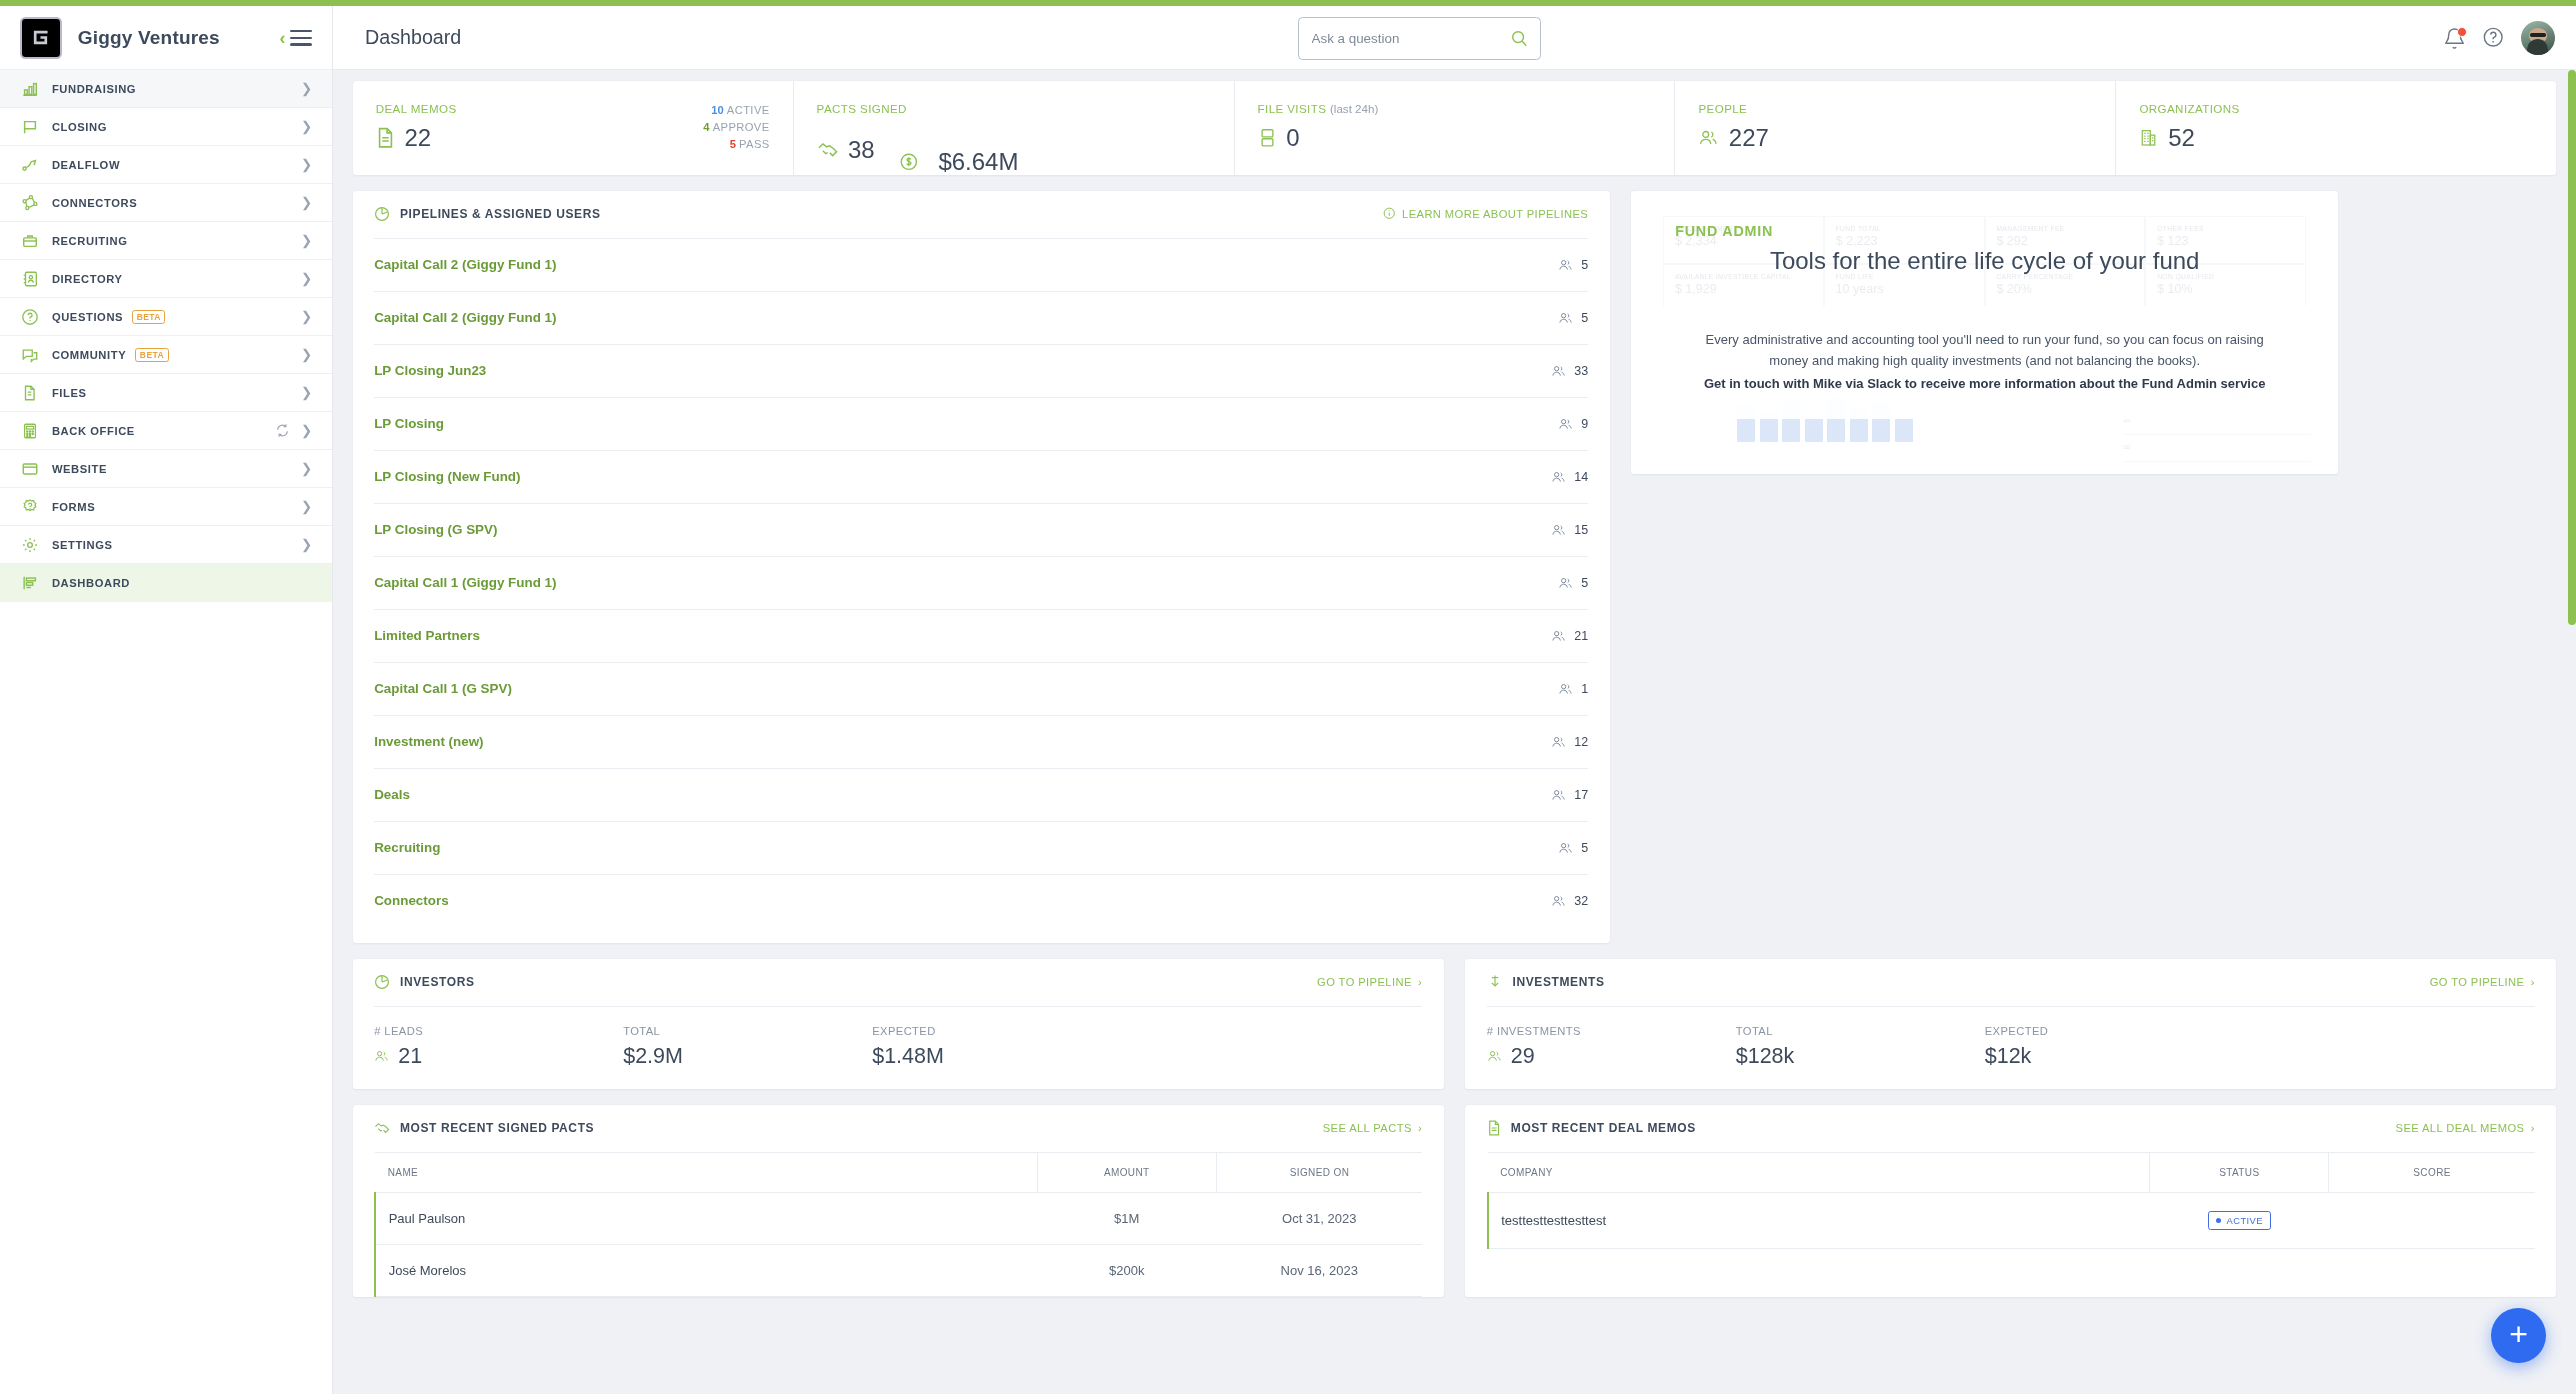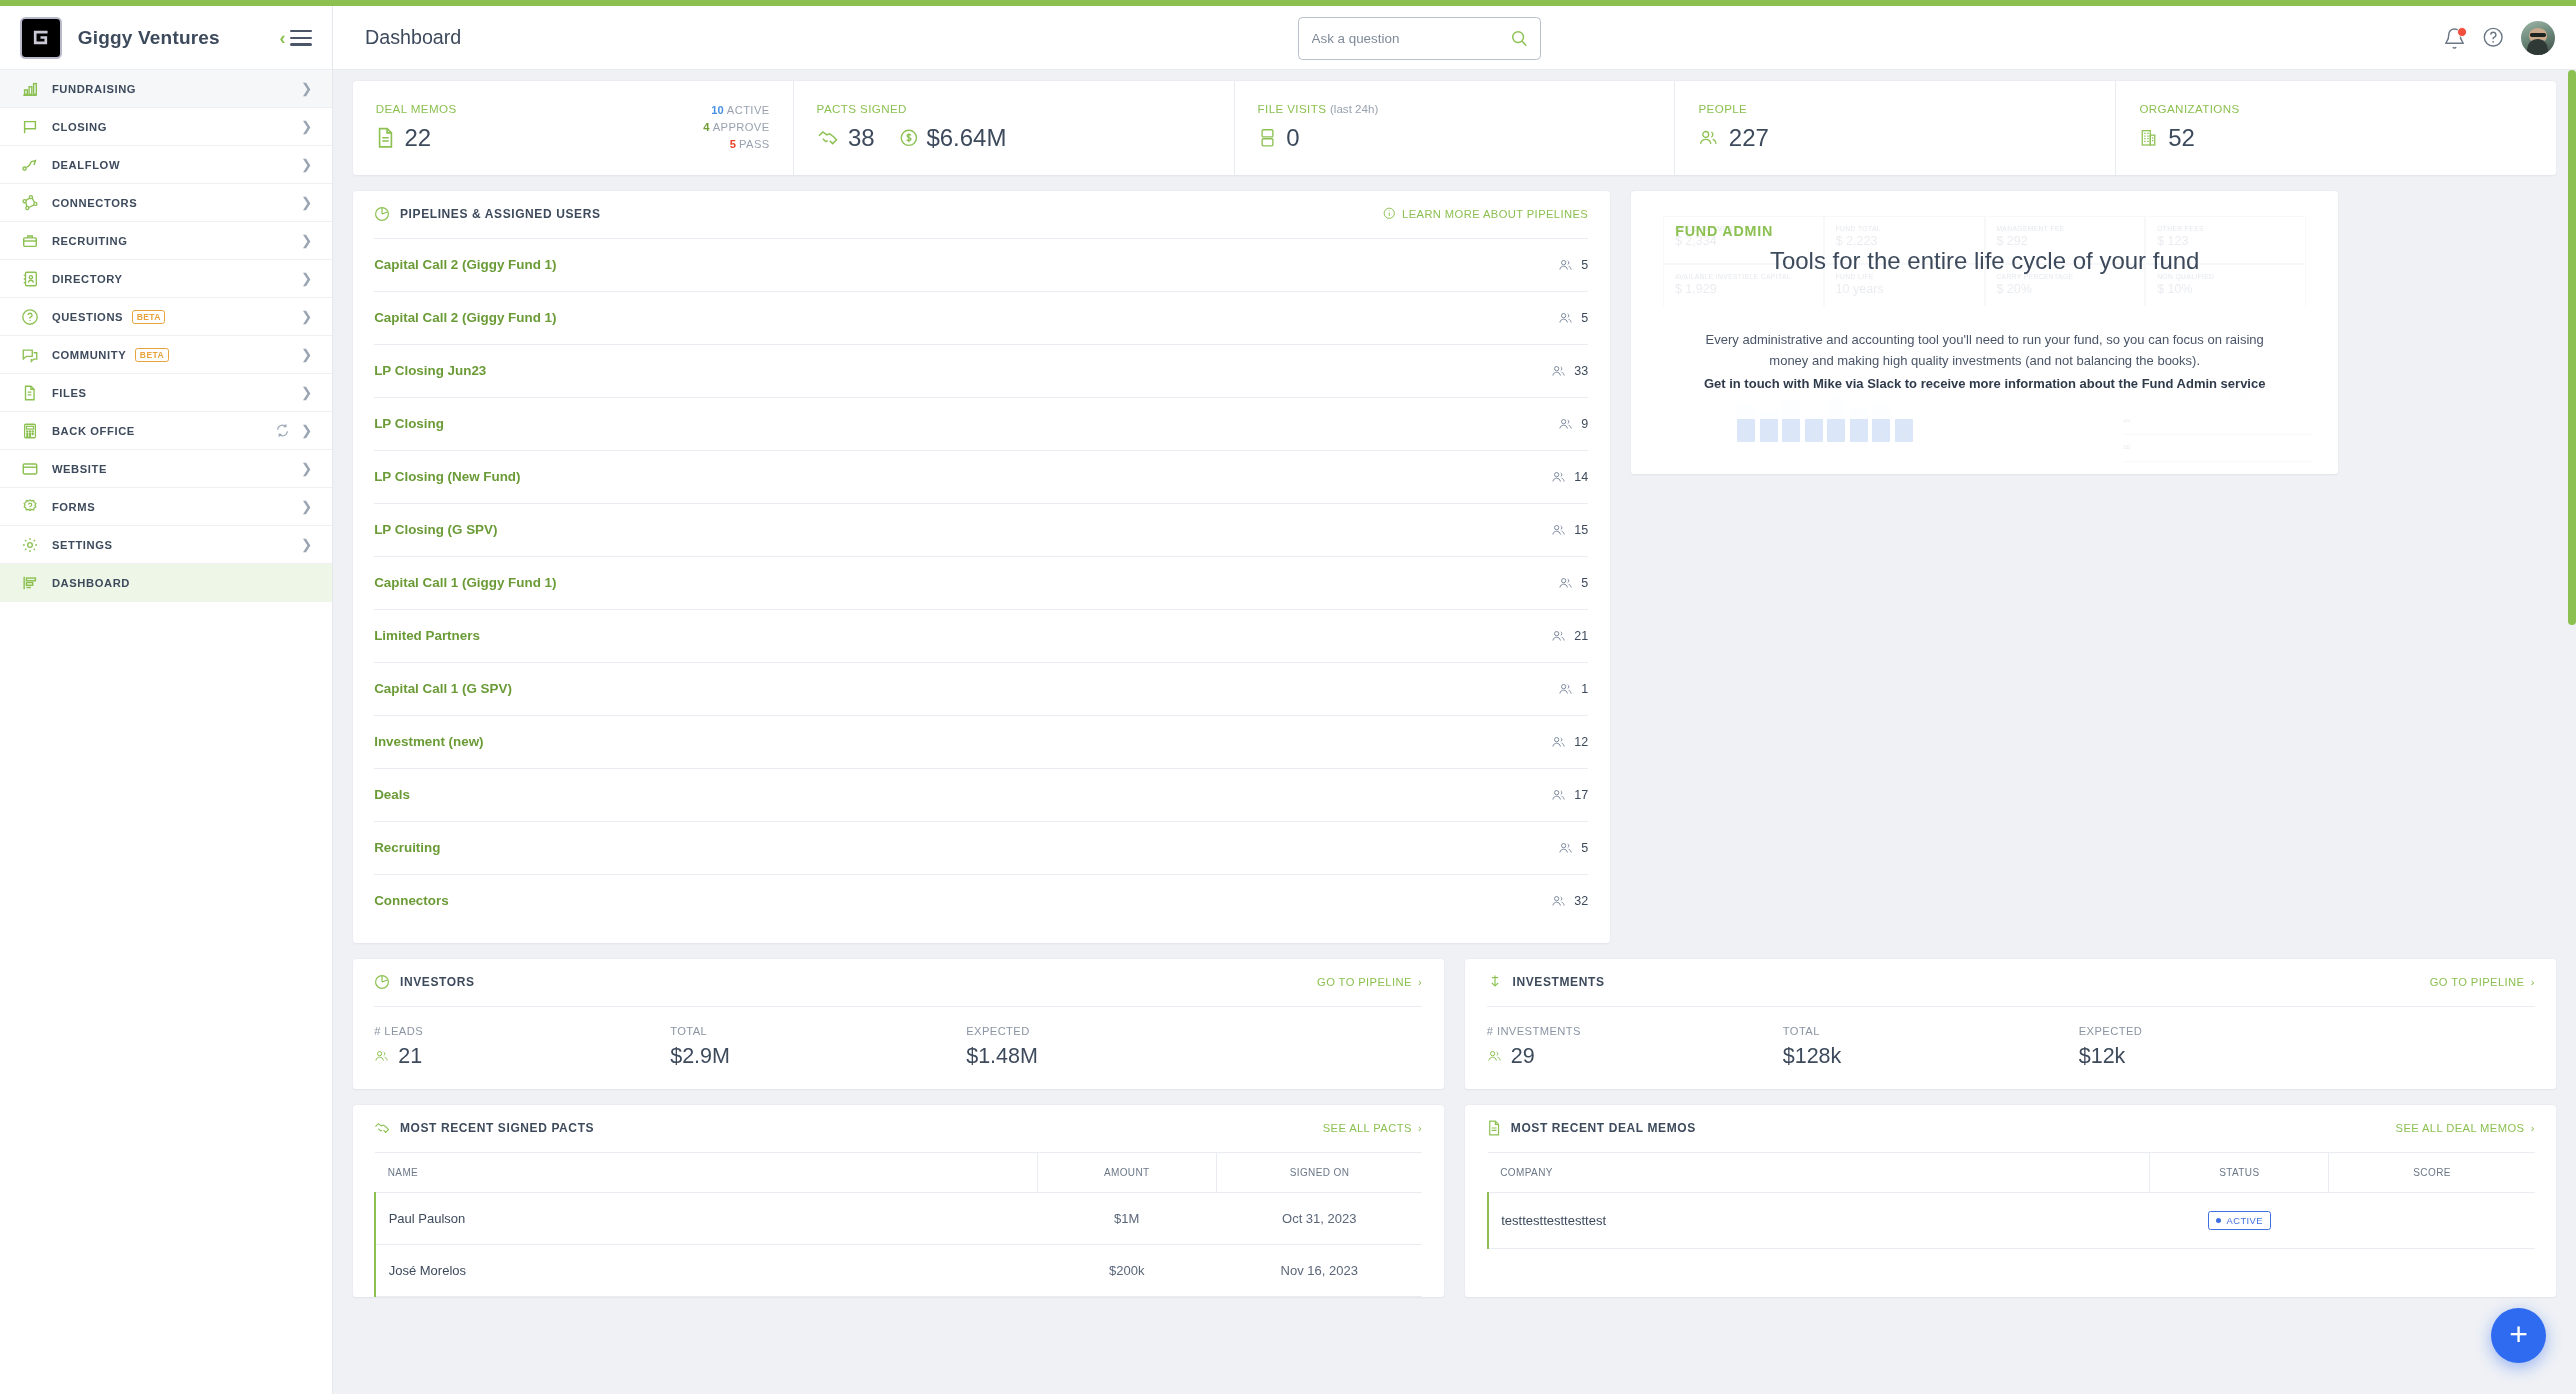--- a/index.html
+++ b/index.html
@@ -135,21 +135,21 @@
   .stat-label {
     font-size: 11.6px; color: #8cc152; letter-spacing: 0.4px;
     text-transform: uppercase; font-weight: normal;
   }
   .stat-label .sub { color: #98a2b0; text-transform: none; letter-spacing:0; }
   .stat-value {
     margin-top: 9px; display:flex; align-items:center; gap: 9.8px;
     font-size: 24px; color: #3d4a5c;
   }
   .stat-value .sv-ico { color:#8cc152; display:flex; }
-  .stat-value .money { display:flex; align-items:center; gap: 8px; margin-left: 14.3px; }
+  .stat-value .money { display:flex; align-items:center; gap: 20px; margin-left: 14.3px; margin-top: 24px; }
   .stat-breakdown { text-align: right; line-height: 1.52; font-size: 11.2px; }
   .stat-breakdown .k { font-weight: bold; }
   .stat-breakdown .u { color: #98a2b0; letter-spacing:0.4px; }
   .k.active { color: #4a90e2; }
   .k.approve { color: #6f9c33; }
   .k.pass { color: #e8402a; }
 
   
   .row2 { display: flex; gap: 21.5px; margin-top: 16px; }
   .pipelines { width: 1257px; padding: 0 21.5px 16px 21.5px; }
@@ -214,21 +214,21 @@
     position: absolute; left: 27px; right: 27px; top: 115px;
     background: rgba(255,255,255,.93); padding: 23px 36px 25px 36px;
     text-align: center;
   }
   .promo-p1 { font-size: 13px; color: #4a5568; line-height: 1.62; }
   .promo-p2 { font-size: 13px; color: #2f3a4b; font-weight: bold; line-height: 1.62; margin-top: 1.8px; }
 
   
   .row3 { display: flex; gap: 21.5px; margin-top: 16px; }
   .halfcard { flex: 1; padding: 0 21.5px 19.7px 21.5px; }
-  .metrics { display: flex; border-top: 0.9px solid #e9ecf1; padding-top: 18px; gap: 47px; }
+  .metrics { display: flex; border-top: 0.9px solid #e9ecf1; padding-top: 18px; }
   .metric { width: 249px; }
   .metric-label {
     font-size: 11.2px; color: #8a94a3; letter-spacing: 0.4px; text-transform: uppercase;
   }
   .metric-value {
     margin-top: 7.2px; display:flex; align-items:center; gap: 9px;
     font-size: 21.5px; color: #3d4a5c;
   }
   .metric-value .mv-ico { color: #8cc152; display:flex; }
 

